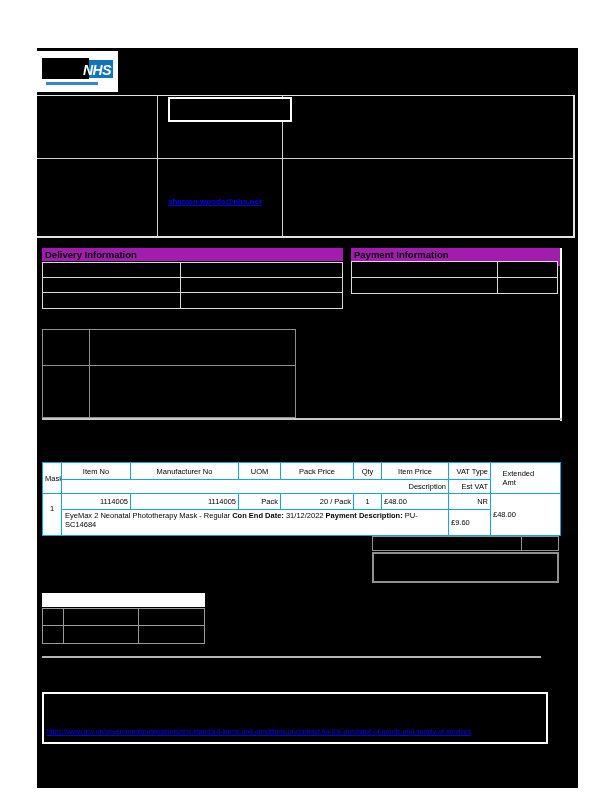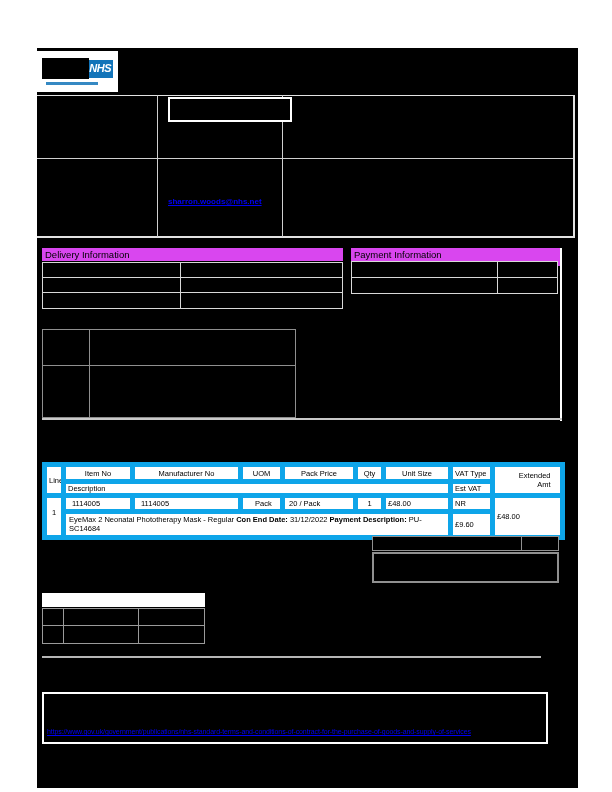--- a/index.html
+++ b/index.html
@@ -9,32 +9,32 @@
     font-family:"Liberation Sans", sans-serif; overflow:hidden;
   }
   .abs { position:absolute; }
 
   .black-canvas { left:37px; top:48px; width:541px; height:740px; background:#000; }
 
   
   .logo-box { left:37px; top:51px; width:81px; height:41px; background:#fff; }
   .nhs-bar { position:absolute; left:5px; top:9px; width:71px; height:18px; background:var(--nhs-blue,#1274b9); }
   .nhs-redact { position:absolute; left:0; top:-2px; width:47px; height:21px; background:#000; }
-  .nhs-word { position:absolute; right:2px; top:2px; color:#fff; font-weight:bold; font-style:italic; font-size:11px; letter-spacing:-0.5px; }
+  .nhs-word { position:absolute; right:2px; top:2px; color:#fff; font-weight:bold; font-style:italic; font-size:14px; letter-spacing:-0.5px; }
   .nhs-subline { position:absolute; left:9px; top:31px; width:52px; height:3px; background:var(--nhs-blue,#1274b9); opacity:.85; }
 
   
   .wline { background:#e2e2e2; }
   .po-box { left:168px; top:97px; width:124px; height:25px; border:2px solid #fff; background:#000; }
 
   a.doc-link { color:var(--link-blue,#0000ee); }
   .email-link { left:168px; top:197px; font-size:8px; font-weight:bold; }
 
   
-  .sec-head { background:#d946ef; color:#000; font-weight:normal; font-size:9.5px; line-height:13px; padding-left:3px; overflow:hidden; }
+  .sec-head { background:#a21caf; color:#000; font-weight:bold; font-size:9.5px; line-height:13px; padding-left:3px; overflow:hidden; }
   .delivery-head { left:42px; top:248px; width:301px; height:13px; }
   .payment-head { left:351px; top:248px; width:210px; height:18px; }
 
   
   .rgrid { display:grid; gap:1px; }
   .rgrid > div { background:#000; }
   .delivery-table { left:42px; top:262px; width:301px; background:#d8d8d8; border:1px solid #d8d8d8;
                     grid-template-columns:137px 1fr; grid-template-rows:14px 14px 15px; }
   .payment-table  { left:351px; top:261px; width:207px; background:#d8d8d8; border:1px solid #d8d8d8;
                     grid-template-columns:145px 1fr; grid-template-rows:15px 15px; }
@@ -45,27 +45,27 @@
   .totals-a       { left:372px; top:536px; width:187px; background:#909090; border:1px solid #909090;
                     grid-template-columns:148px 1fr; grid-template-rows:13px; }
   .totals-b       { left:372px; top:552px; width:187px; height:31px; background:#000; border:2px solid #909090; }
 
   .right-vline { left:560px; top:248px; width:2px; height:173px; background:#fff; }
   .mid-hline   { left:42px;  top:418px; width:520px; height:2px; background:#c9c9c9; }
 
   
   .items-table { left:42px; top:462px; width:518px; border-collapse:collapse; background:#fff;
                  font-size:7.5px; color:#000; table-layout:fixed; }
-  .items-table td, .items-table th { border:5px solid #0ea5e9; font-weight:normal; padding:0 2px; overflow:hidden; white-space:nowrap; }
+  .items-table td, .items-table th { border:1px solid #0ea5e9; font-weight:normal; padding:0 2px; overflow:hidden; white-space:nowrap; }
   .items-table .ctr { text-align:center; }
-  .items-table .lft { text-align:left; }
+  .items-table .lft { text-align:right; }
   .items-table .rgt { text-align:left; padding-right:5px; }
   .items-table .desc-cell { white-space:normal; padding:1px 3px; line-height:1.25; vertical-align:top; }
   .items-table .b { font-weight:bold; }
-  .extamt-head { width:46px; margin:0 auto; white-space:normal; text-align:right; line-height:1.2; }
+  .extamt-head { width:46px; margin:0 auto; white-space:normal; text-align:left; line-height:1.2; }
 
   .bottom-strip { left:42px; top:593px; width:163px; height:14px; background:#fff; }
   .footer-divider { left:42px; top:656px; width:499px; height:2px; background:#b5b5b5; }
 
   .terms-box { left:42px; top:692px; width:506px; height:52px; border:2px solid #fff; background:#000; }
   .terms-link { position:absolute; left:3px; bottom:7px; font-size:7px; white-space:nowrap; letter-spacing:-0.1px; }
 </style>
 </head>
 <body>
 
@@ -127,27 +127,27 @@
         <col style="width:108px">
         <col style="width:42px">
       <col style="width:73px">
         <col style="width:28px">
         <col style="width:67px">
         <col style="width:42px">
         <col style="width:70px">
     </colgroup>
     <tbody>
         <tr style="height:17px">
-      <th rowspan="2" class="ctr">Line</th>
+      <th rowspan="2" class="ctr">Mask</th>
       <th class="ctr">Item No</th>
       <th class="ctr">Manufacturer No</th>
       <th class="ctr">UOM</th>
       <th class="ctr">Pack Price</th>
       <th class="ctr">Qty</th>
-      <th class="ctr">Unit Size</th>
+      <th class="ctr">Item Price</th>
       <th class="lft">VAT Type</th>
       <th rowspan="2" class="ctr">
         <div class="extamt-head">Extended Amt</div>
       </th>
     </tr>
     <tr style="height:14px">
       <th colspan="6" class="lft">Description</th>
       <th class="lft">Est VAT</th>
     </tr>
     <tr style="height:16px">

